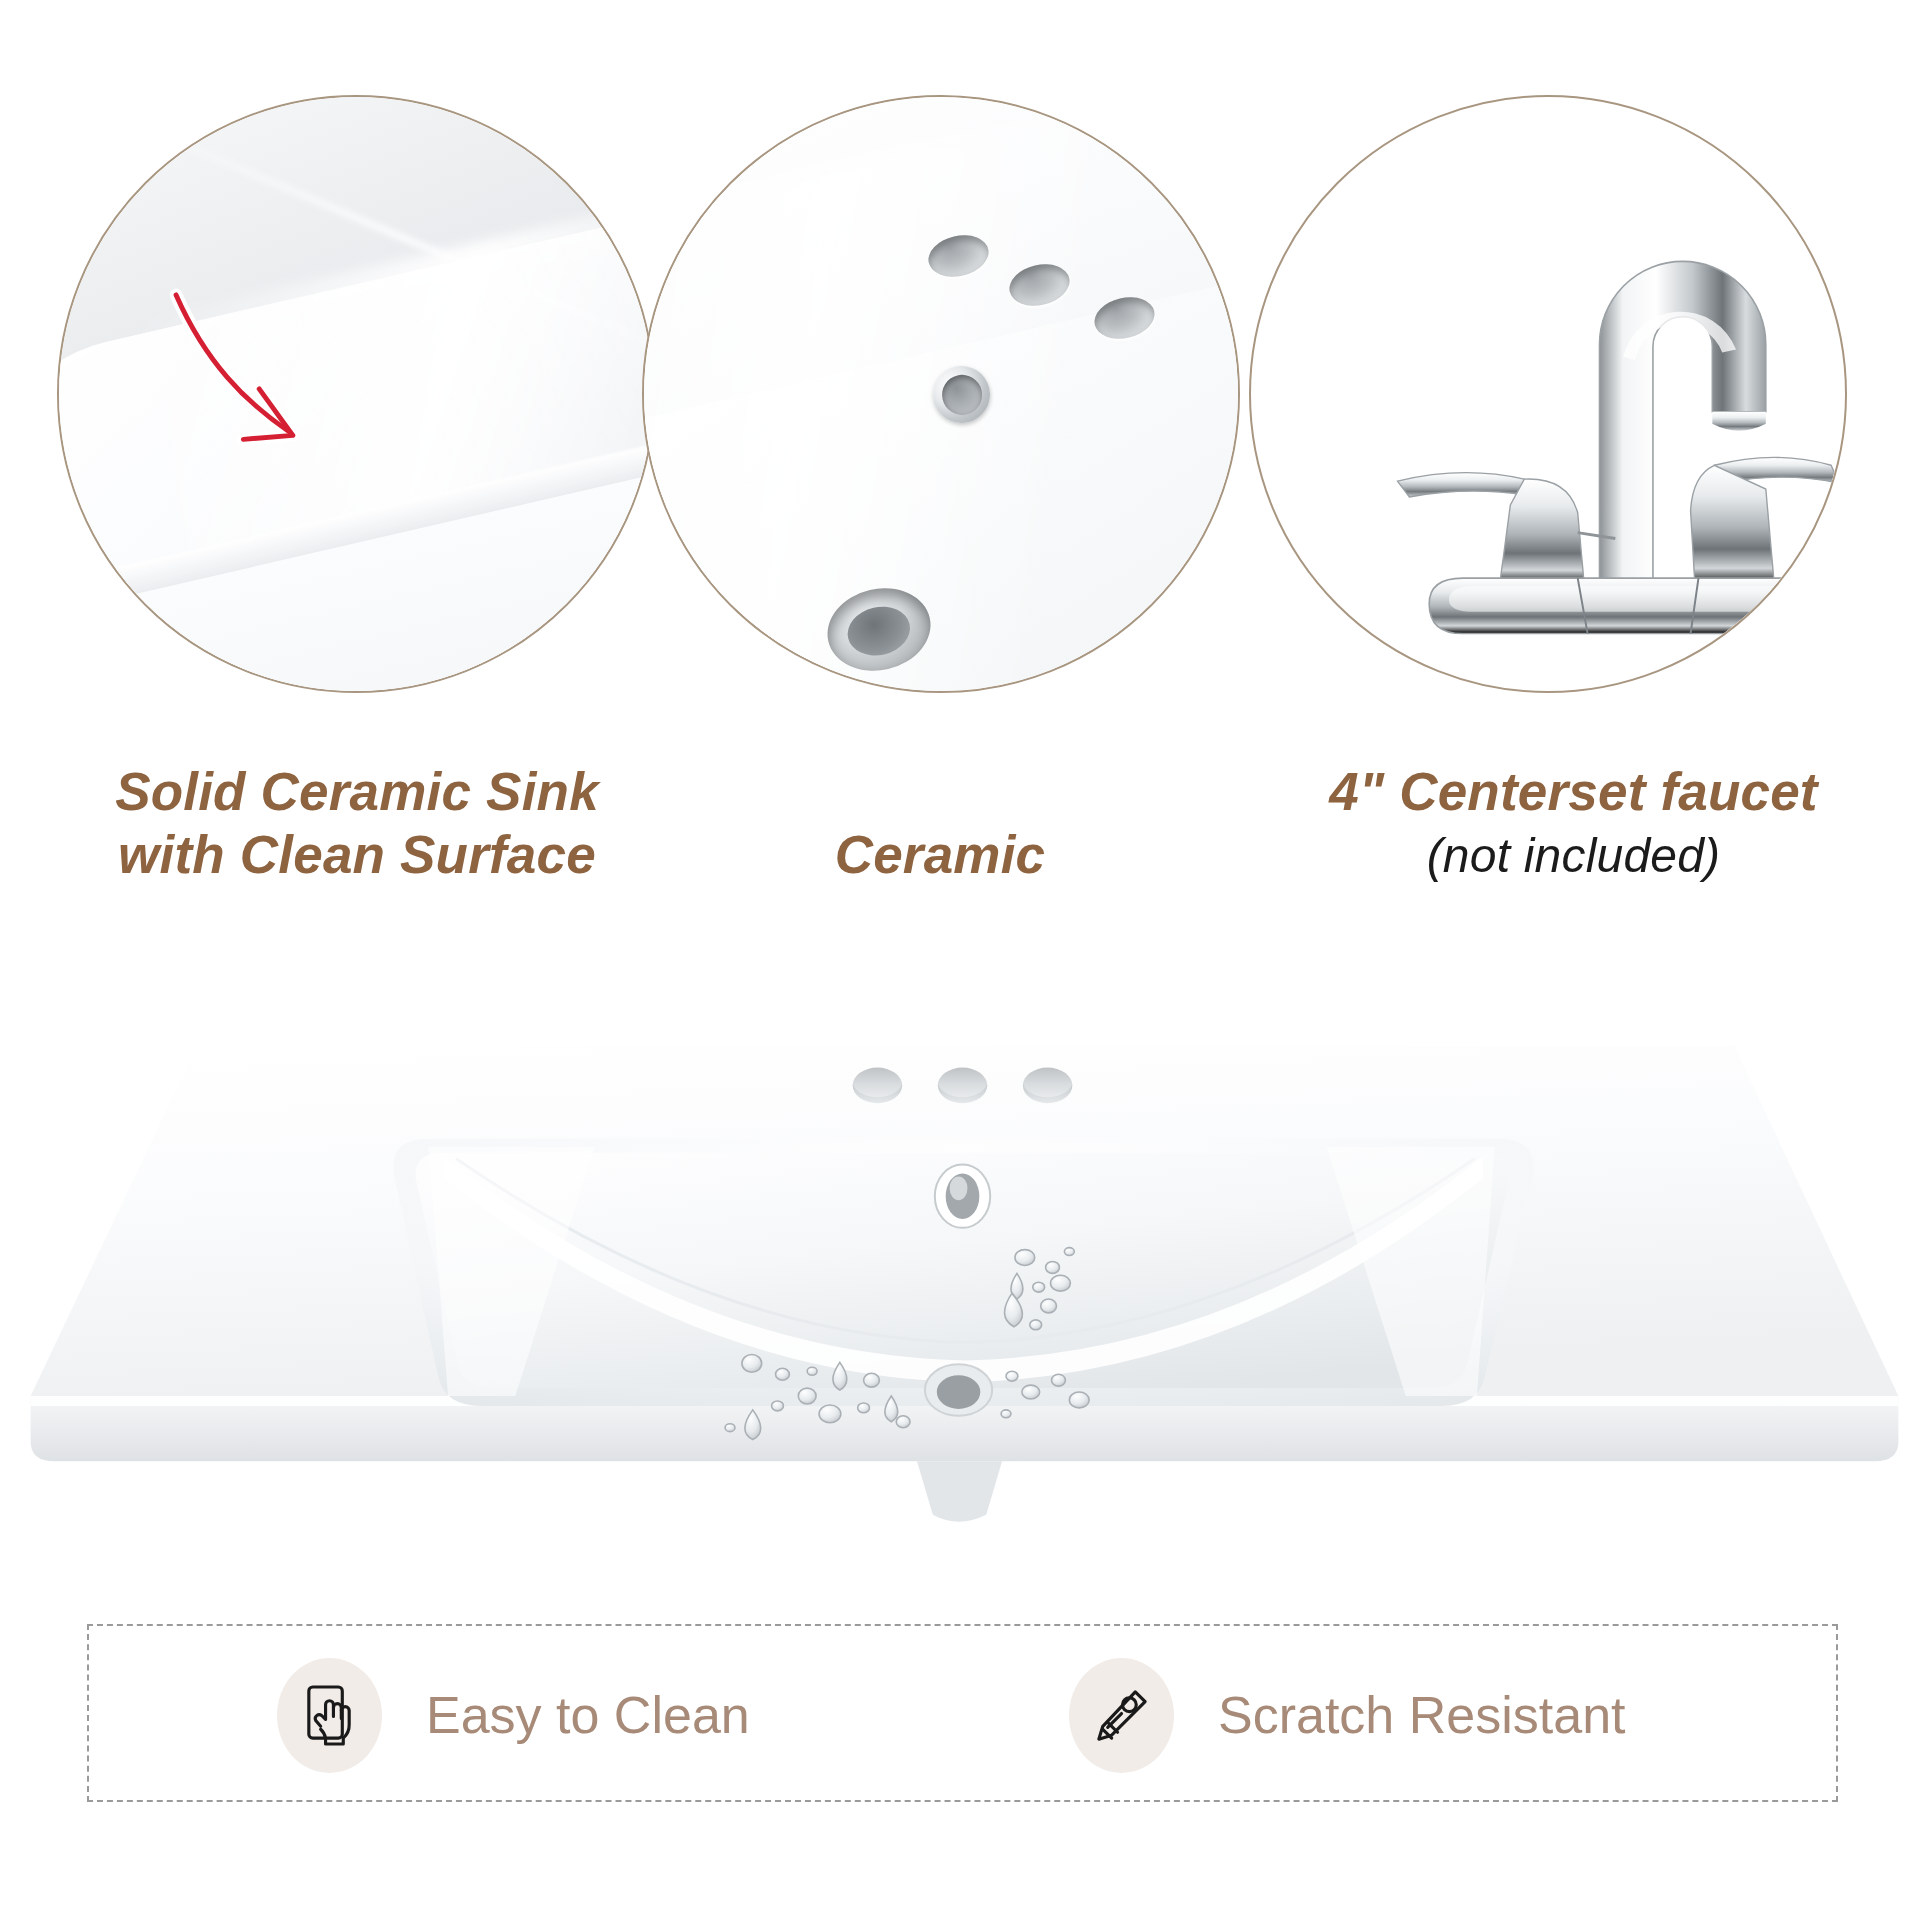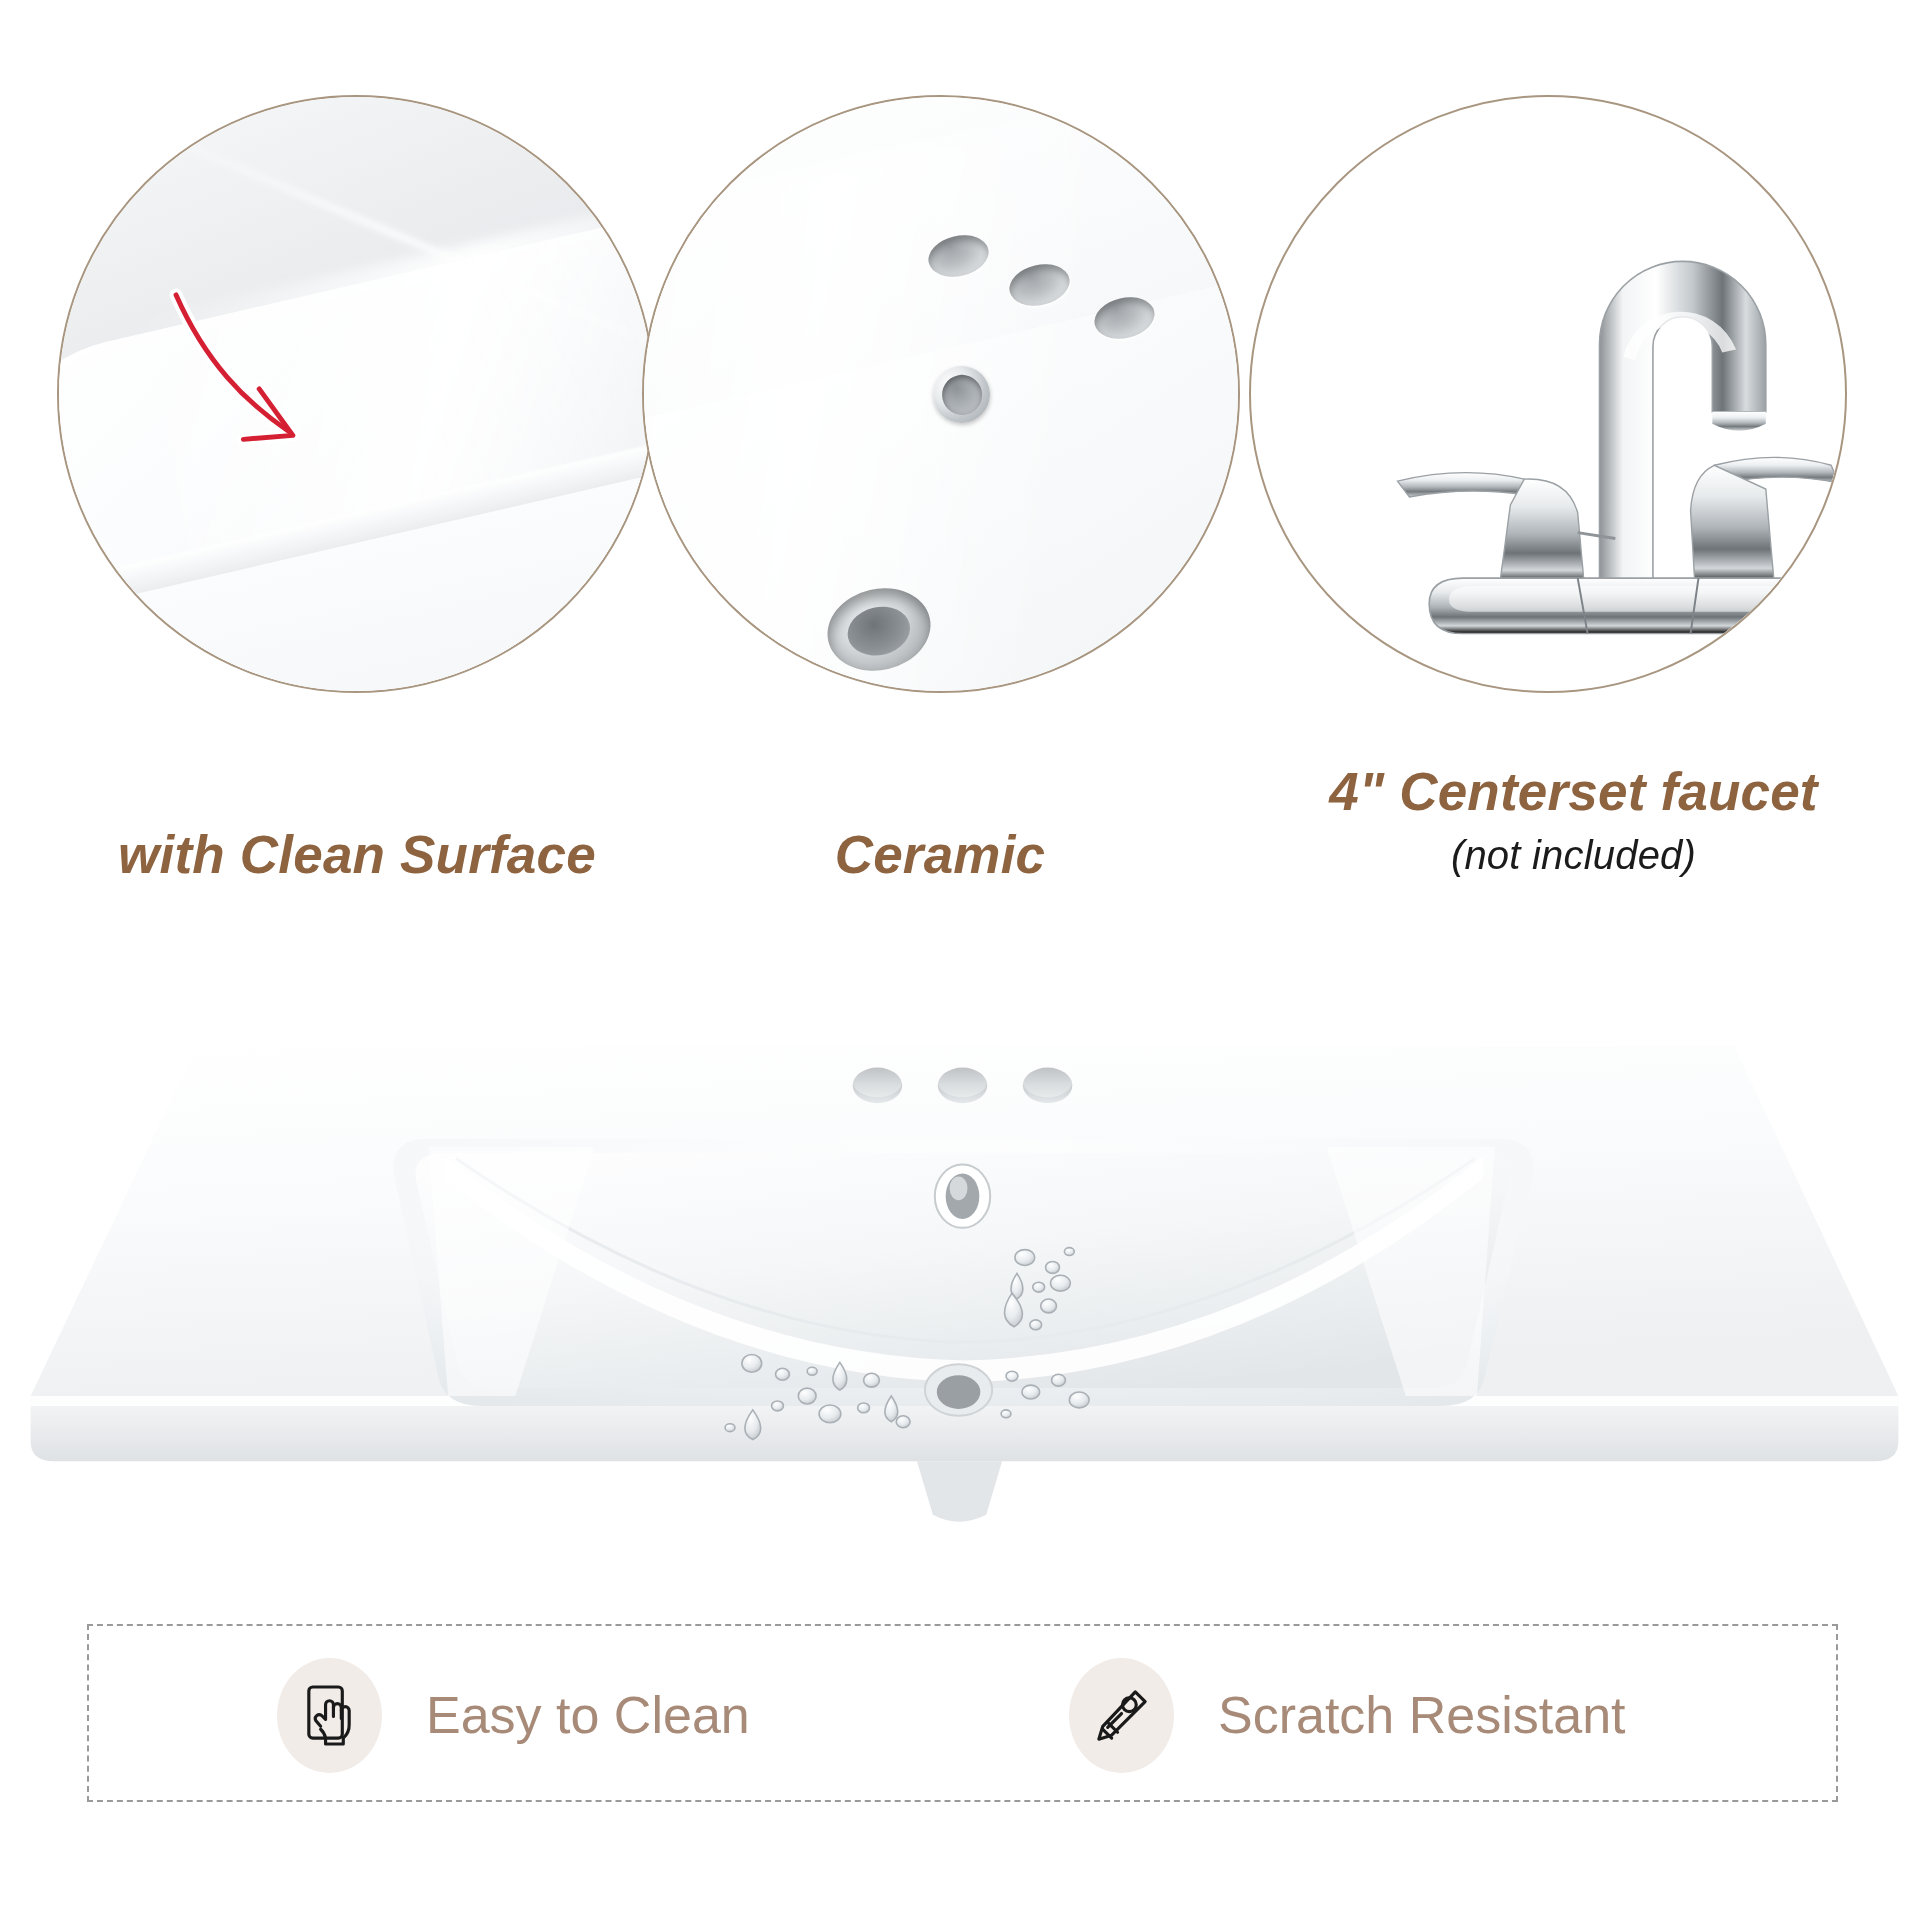--- a/index.html
+++ b/index.html
@@ -113,21 +113,21 @@
   .cap{
     position:absolute;top:0;text-align:center;
     color:#8d6340;font-style:italic;font-weight:700;
     font-size:53px;line-height:63px;letter-spacing:0.2px;
   }
   .cap.p1{left:40px;width:634px;}
   .cap.p2{left:653px;width:574px;}
   .cap.p3{left:1247px;width:653px;}
   .cap .sub{
     display:block;color:#1b1b1b;font-weight:400;font-style:italic;
-    font-size:40px;line-height:57px;margin-top:4px;
+    font-size:48px;line-height:57px;margin-top:4px;
   }
 
   
   .hero{position:absolute;left:0;top:1028px;width:1927px;height:554px;}
   .sink-svg{position:absolute;left:0;top:0;width:1927px;height:554px;}
   .drops{position:absolute;left:0;top:0;width:1927px;height:554px;}
 
   
   .featbar{
     position:absolute;left:87px;top:1624px;width:1751px;height:178px;
@@ -230,21 +230,21 @@
           <path d="M226 494 L552 494 Q578 494 578 508 Q578 520 552 520 L226 520 Q200 520 200 508 Q200 494 226 494 Z" fill="#ffffff" opacity=".55"></path>
           <path d="M330 486 L340 542 M452 486 L444 542" stroke="#7d8388" stroke-width="2" fill="none"></path>
           <path d="M330 440 L368 446" stroke="#8f9499" stroke-width="3" fill="none"></path>
         </svg>
       </div>
     </div>
   </div>
 
   <div class="captions">
     <div class="cap p1">
-      <br>
+      <span>Solid Ceramic Sink</span><br>
       <span>with Clean Surface</span>
     </div>
     <div class="cap p2">
       <br>
       <span>Ceramic</span>
     </div>
     <div class="cap p3">
       <span>4" Centerset faucet</span><br>
       <span class="sub">(not included)</span>
     </div>

